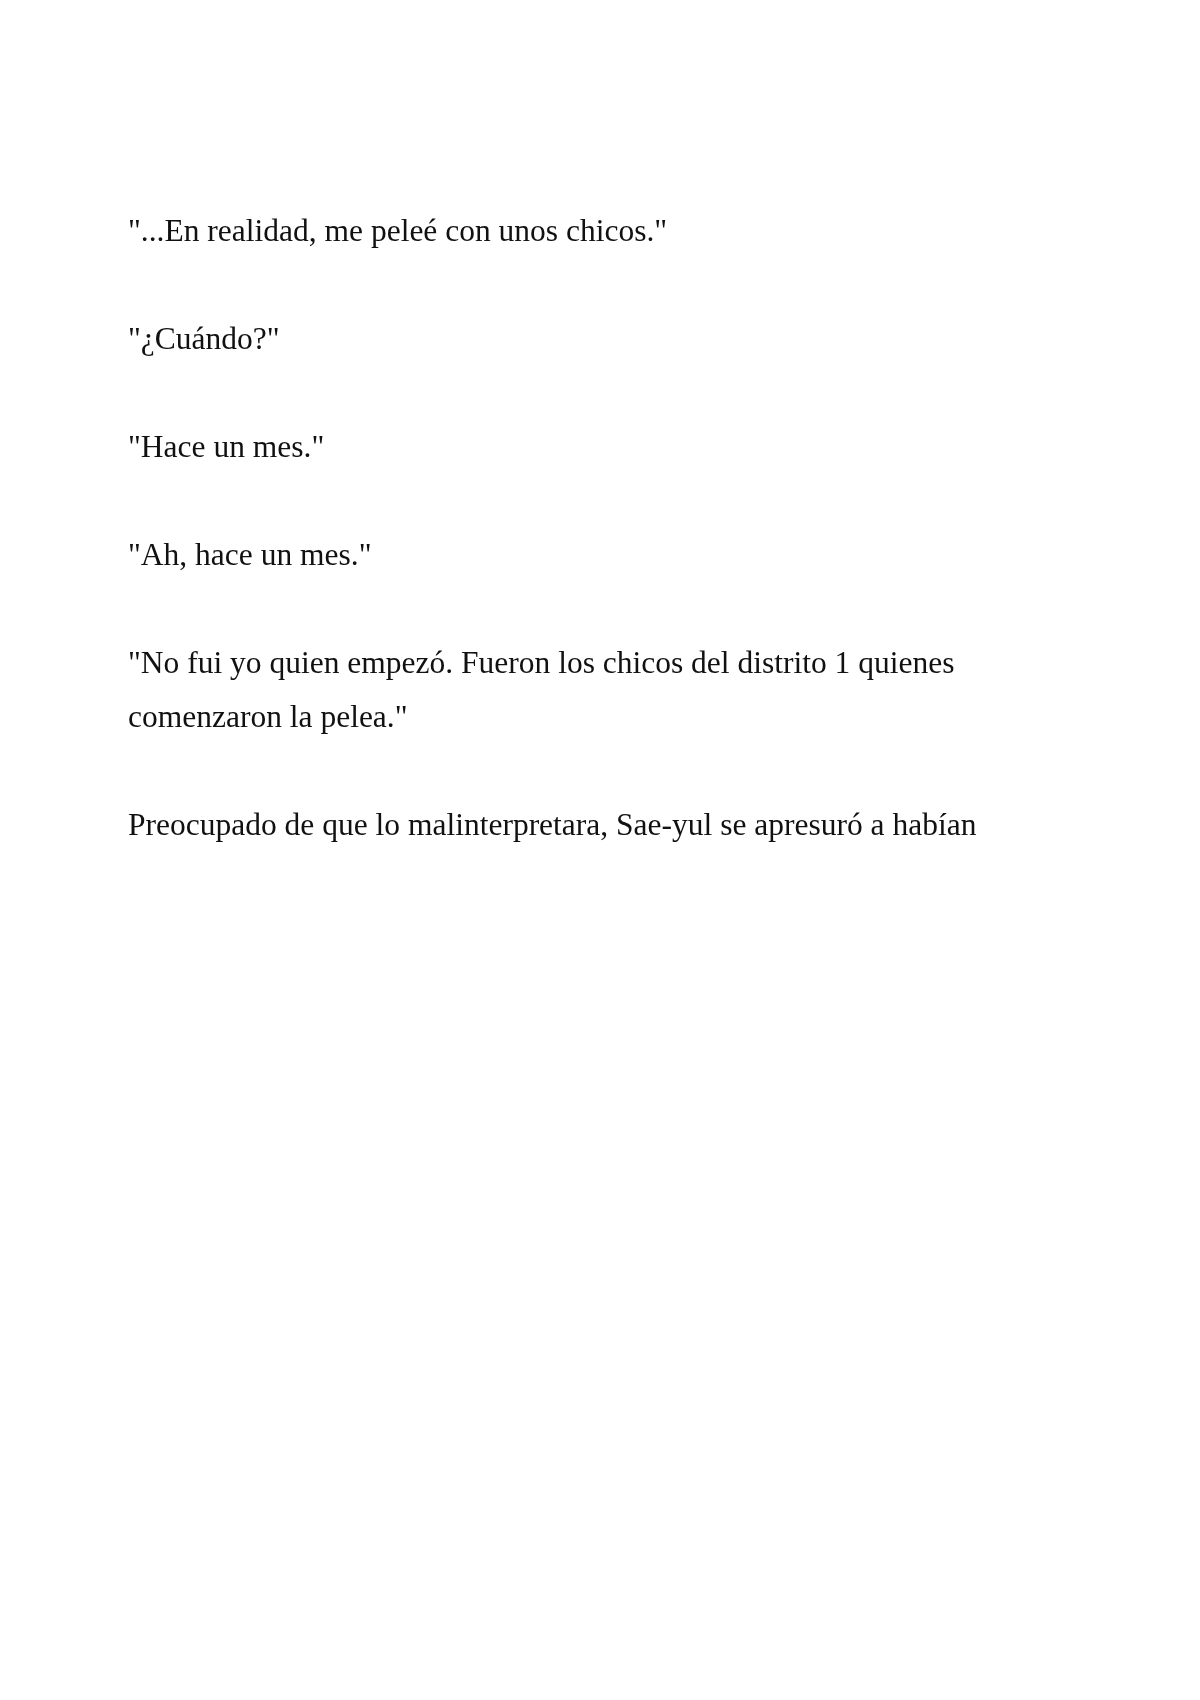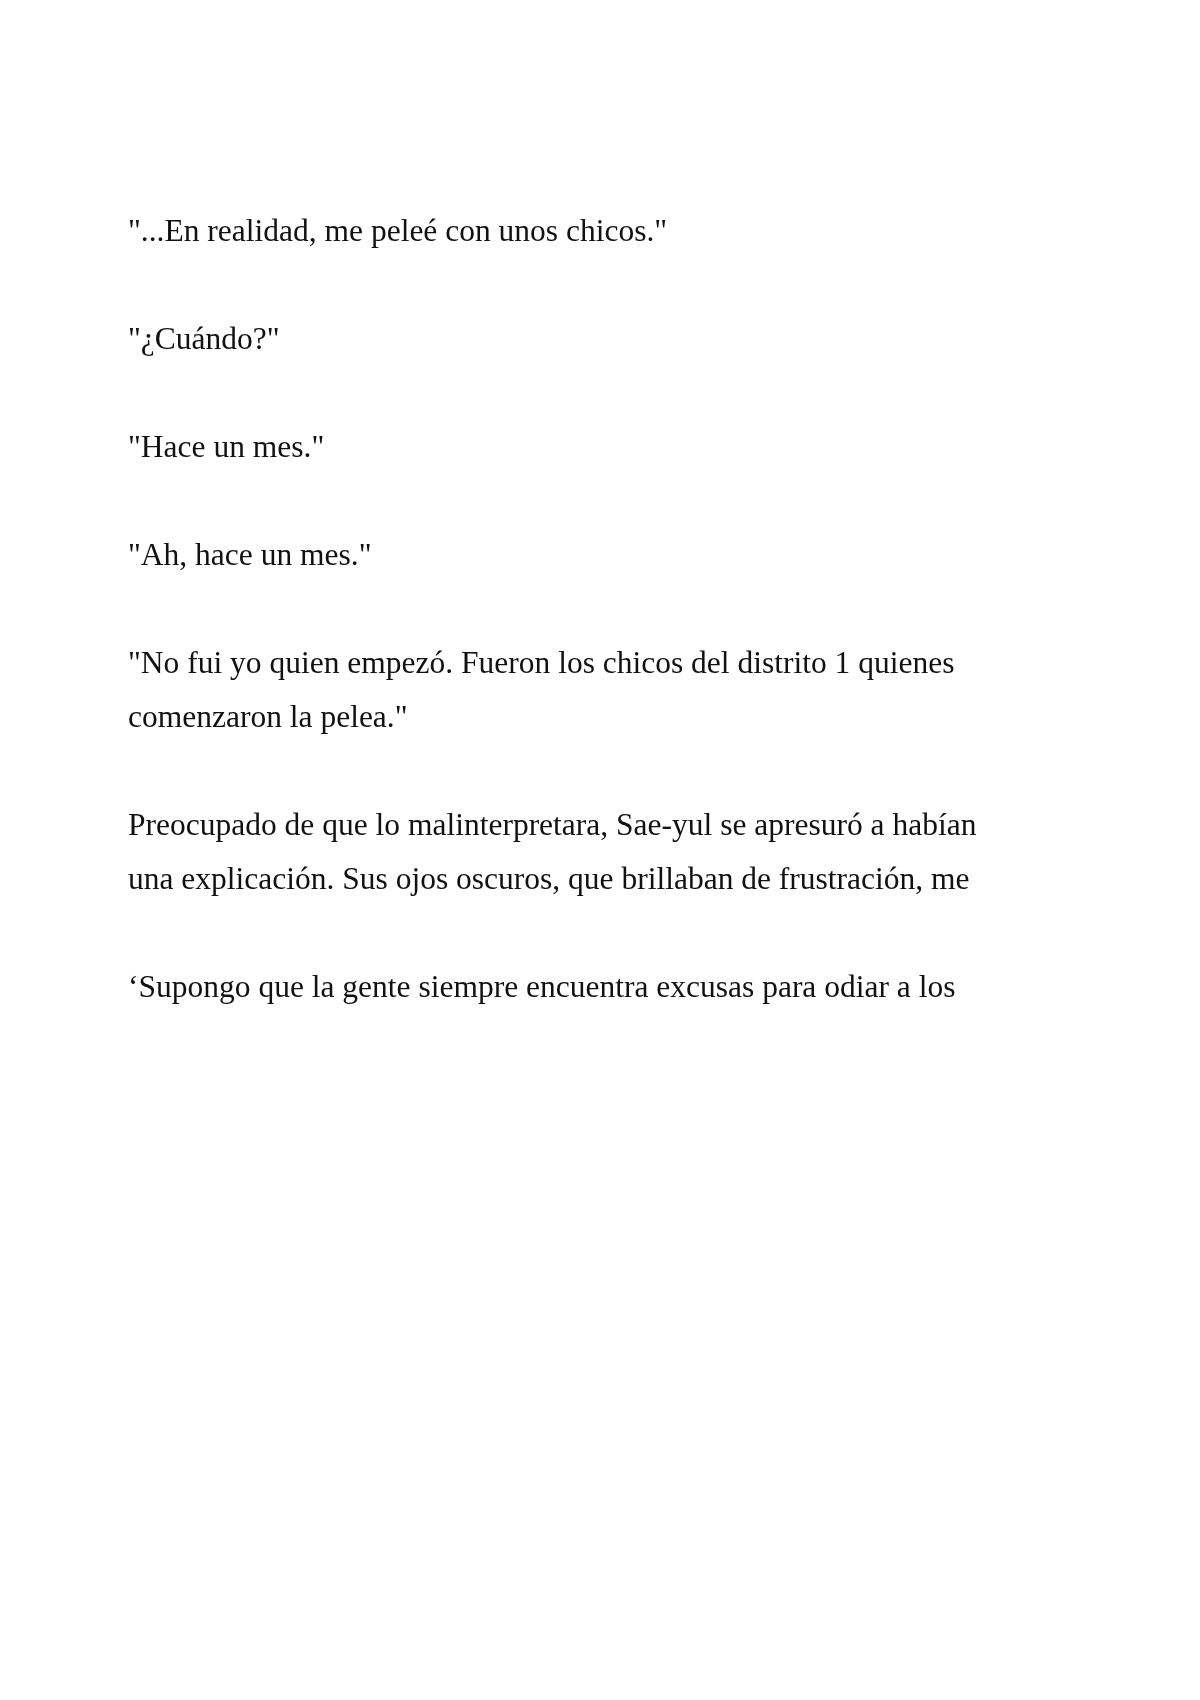--- a/index.html
+++ b/index.html
@@ -62,24 +62,22 @@
       <span class="line">"Ah, hace un mes."</span>
     </p>
 
     <p class="para">
       <span class="line">"No fui yo quien empezó. Fueron los chicos del distrito 1 quienes</span>
       <span class="line">comenzaron la pelea."</span>
     </p>
 
     <p class="para">
       <span class="line">Preocupado de que lo malinterpretara, Sae-yul se apresuró a habían</span>
-      <span class="line">una explicación. Sus ojos oscuros, que brillaban de frustración, me</span>
     </p>
 
     <p class="para">
     </p>
 
     <p class="para">
-      <span class="line">‘Supongo que la gente siempre encuentra excusas para odiar a los</span>
     </p>
 
   </div>
 </div>
 
 </body></html>

